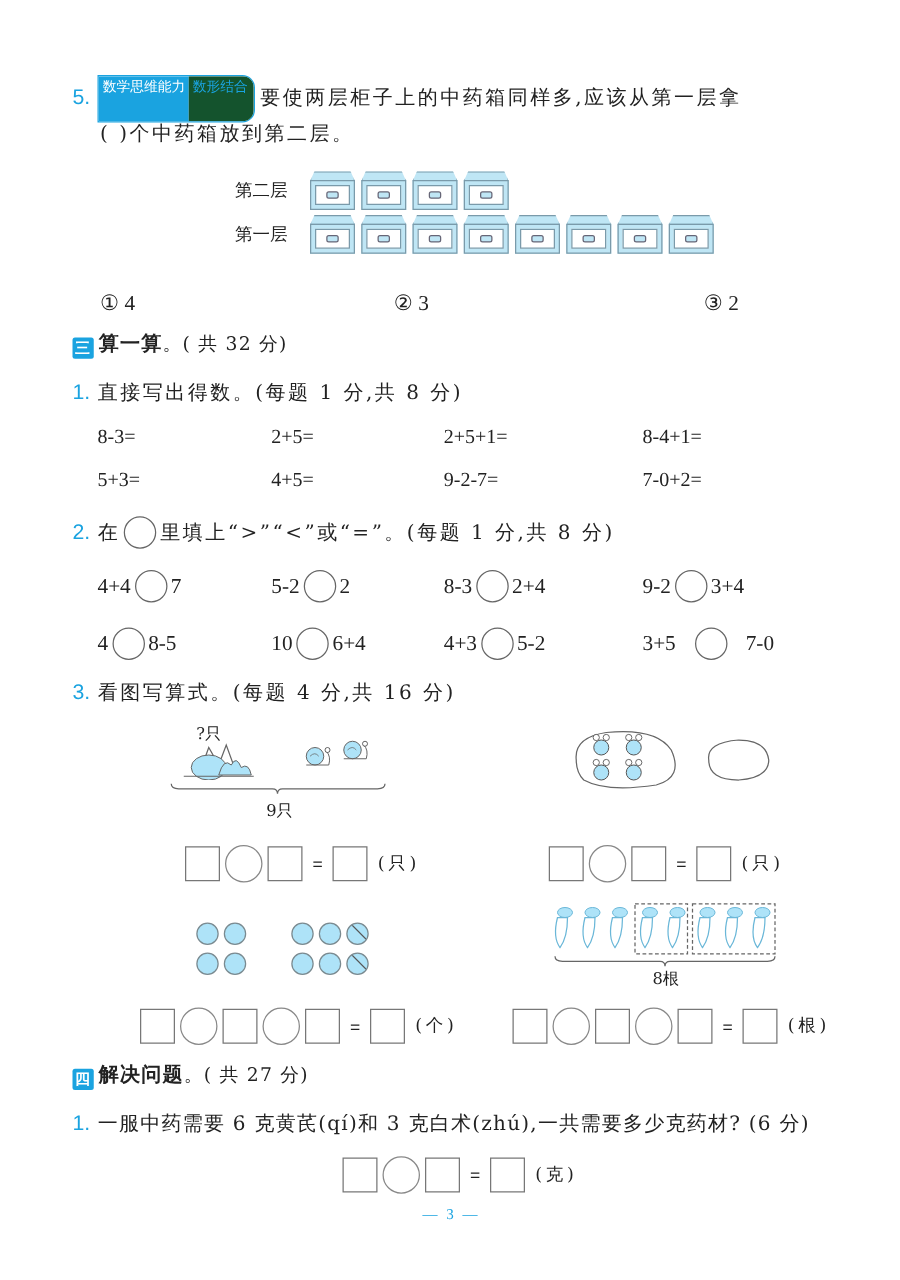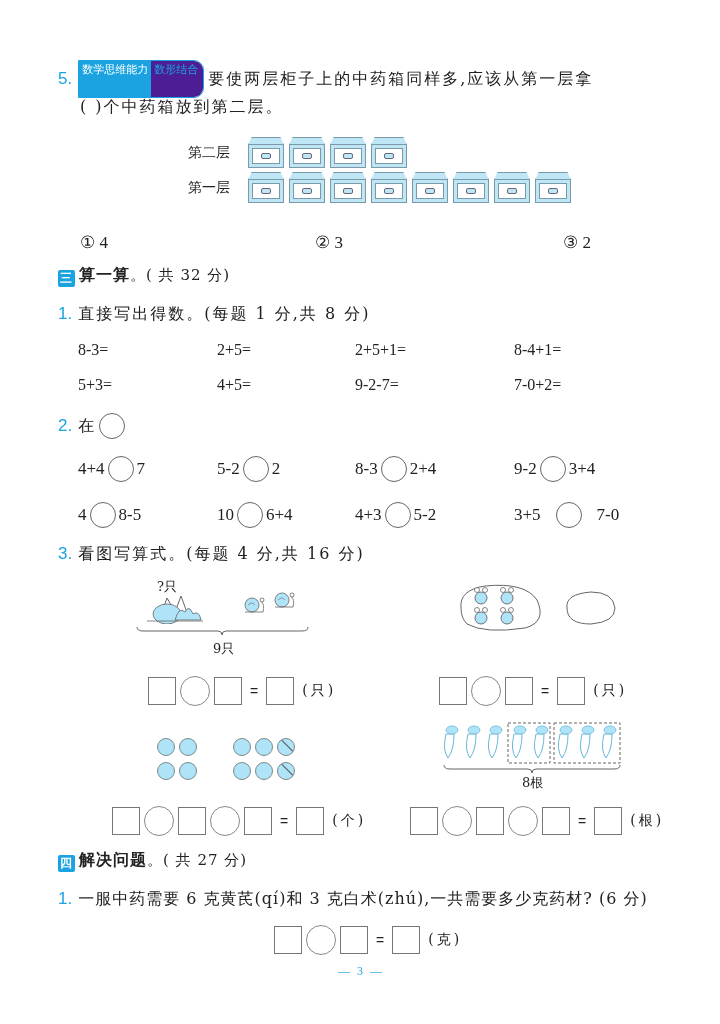--- a/index.html
+++ b/index.html
@@ -3,21 +3,21 @@
 <meta charset="utf-8">
 <style>
   * { box-sizing: border-box; margin: 0; padding: 0; }
   html, body { width: 720px; height: 1024px; background: #ffffff; overflow: hidden; }
   body { position: relative; font-family: "DejaVu Serif", "Liberation Serif", serif; color: #222; }
   .abs { position: absolute; }
   .txt { font-size: 16px; letter-spacing: 2px; white-space: nowrap; line-height: 22px; }
   .num { color: #1aa3e0; font-family: "Liberation Sans", sans-serif; font-size: 17px; margin-right: 6px; letter-spacing: 0; }
   .badge { display: inline-flex; border: 1.5px solid #1aa3e0; border-radius: 0 10px 10px 0; vertical-align: middle; margin-right: 4px; height: 38px; overflow: hidden; }
   .badge .b1 { background: #1aa3e0; color: #fff; font-family: "DejaVu Sans", sans-serif; font-size: 11px; letter-spacing: 0; padding: 0 3px; line-height: 18px; }
-  .badge .b2 { background: #4c1d95; color: #1aa3e0; font-family: "DejaVu Sans", sans-serif; font-size: 11px; letter-spacing: 0; padding: 0 5px 0 3px; line-height: 18px; }
+  .badge .b2 { background: #14532d; color: #1aa3e0; font-family: "DejaVu Sans", sans-serif; font-size: 11px; letter-spacing: 0; padding: 0 5px 0 3px; line-height: 18px; }
   .sec-head { font-family: "DejaVu Sans", sans-serif; font-size: 16px; font-weight: bold; letter-spacing: 1px; }
   .sec-head .sec-badge { display: inline-block; width: 17px; height: 17px; background: #1aa3e0; color: #fff; font-size: 12px; line-height: 17px; text-align: center; vertical-align: -2px; margin-right: 4px; border-radius: 2px; }
   .sec-head .sub { font-weight: normal; font-family: "DejaVu Serif", serif; font-size: 15px; text-align: center; }
   .expr { font-size: 16px; font-family: "Liberation Serif", serif; white-space: nowrap; }
   .cmp { display: flex; align-items: center; font-family: "Liberation Serif", serif; font-size: 17px; white-space: nowrap; }
   .circle { display: inline-block; width: 26px; height: 26px; border: 1.3px solid #666; border-radius: 50%; margin: 0 3px; background: #fff; }
   .eq-row { display: flex; align-items: center; }
   .sq { display: inline-block; width: 28px; height: 28px; border: 1.3px solid #777; background: #fff; margin: 0 2px; }
   .oc { display: inline-block; width: 30px; height: 30px; border: 1.3px solid #888; border-radius: 50%; background: #fff; margin: 0 2px; }
   .eqs { font-family: "Liberation Sans", sans-serif; font-size: 14px; margin: 0 6px; }
@@ -164,20 +164,21 @@
 <div class="abs expr" style="left:514px; top:341px;">8-4+1=</div>
 <div class="abs expr" style="left:78px; top:376px;">5+3=</div>
 <div class="abs expr" style="left:217px; top:376px;text-align:right;">4+5=</div>
 <div class="abs expr" style="left:355px; top:376px;">9-2-7=</div>
 <div class="abs expr" style="left:514px; top:376px;">7-0+2=</div>
 
 <div class="abs txt" style="left:58px; top:413px; display:flex; align-items:center;">
   <span class="num">2.</span>
     <span>在</span>
     <span class="circle"></span>
+    <span>里填上“&gt;”“&lt;”或“=”。(每题 1 分,共 8 分)</span>
 </div>
 
 <div class="abs cmp" style="left:78px; top:456px;">
     <span>4+4</span>
     <span class="circle"></span>
     <span>7</span>
   </div>
 <div class="abs cmp" style="left:217px; top:456px;">
     <span>5-2</span>
     <span class="circle"></span>

